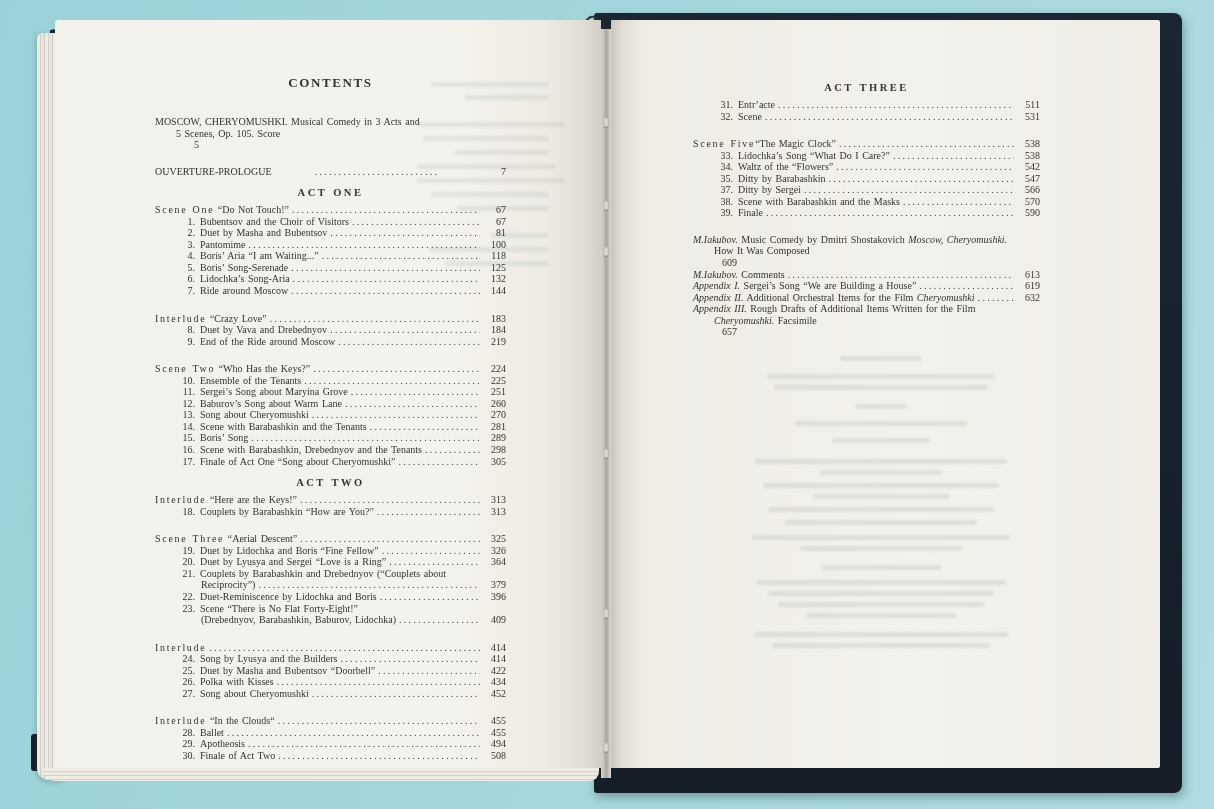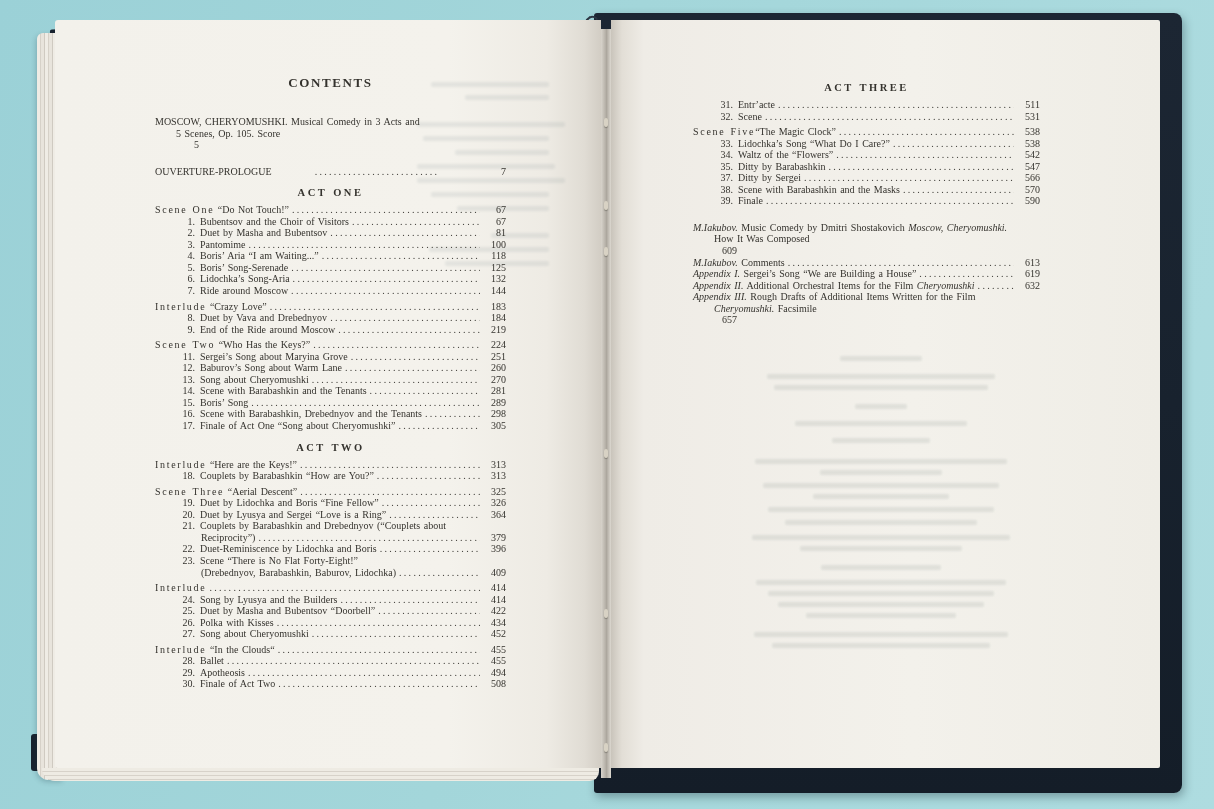--- a/index.html
+++ b/index.html
@@ -45,21 +45,21 @@
   .contents-title{text-align:center;font-weight:bold;font-size:13px;letter-spacing:1.6px;margin:0 0 25px 0;}
   .act{margin:10px 0 6px;text-align:center;font-weight:bold;font-size:10.5px;letter-spacing:2.5px;}
   .toc .act:first-child{margin-top:7px;}
   .row{display:flex;align-items:baseline;font-size:10px;line-height:11.55px;}
   .row .txt{white-space:nowrap;}
   .row .sc{letter-spacing:1.7px;}
   .row .i{font-style:italic;}
   .row.item{padding-left:13px;}
   .row.cont1{padding-left:18px;flex-direction:column;}
   .row.cont2{padding-left:46px;}
-  .mt1{margin-top:4px;align-items:flex-end;}.mt2{margin-top:0;}.mt3{margin-top:15px;gap:40px;}
+  .mt1{margin-top:16px;align-items:flex-end;}.mt2{margin-top:0;}.mt3{margin-top:15px;gap:40px;}
   .num{flex:none;width:27px;text-align:right;margin-right:5px;}
   .dots{flex:1 1 0;overflow:hidden;white-space:nowrap;margin:0 3px;color:#3e3c37;}
   .dots::after{content:"..............................................................................................................................";letter-spacing:2.3px;font-size:10px;}
   .pg{flex:none;min-width:23px;text-align:right;}
   
   .ghost{position:absolute;z-index:1;filter:blur(1.2px);}
   .ghost .g{background:#71858d;opacity:.13;height:5px;border-radius:2px;}
   .ghost-left{left:362px;width:132px;top:62px;}
   .ghost-left .g{margin-left:auto;}
   .ghost-right{left:134px;width:272px;top:336px;}
@@ -171,20 +171,26 @@
             <span class="txt"><span class="p">End of the Ride around Moscow </span></span>
             <span class="dots"></span>
             <span class="pg">219</span>
           </div>
           <div class="row scene mt1">
             <span class="txt"><span class="sc">Scene Two</span><span class="p"> “Who Has the Keys?” </span></span>
             <span class="dots"></span>
             <span class="pg">224</span>
           </div>
           <div class="row item">
+            <span class="num">10.</span>
+            <span class="txt"><span class="p">Ensemble of the Tenants </span></span>
+            <span class="dots"></span>
+            <span class="pg">225</span>
+          </div>
+          <div class="row item">
             <span class="num">11.</span>
             <span class="txt"><span class="p">Sergei’s Song about Maryina Grove </span></span>
             <span class="dots"></span>
             <span class="pg">251</span>
           </div>
           <div class="row item">
             <span class="num">12.</span>
             <span class="txt"><span class="p">Baburov’s Song about Warm Lane </span></span>
             <span class="dots"></span>
             <span class="pg">260</span>

